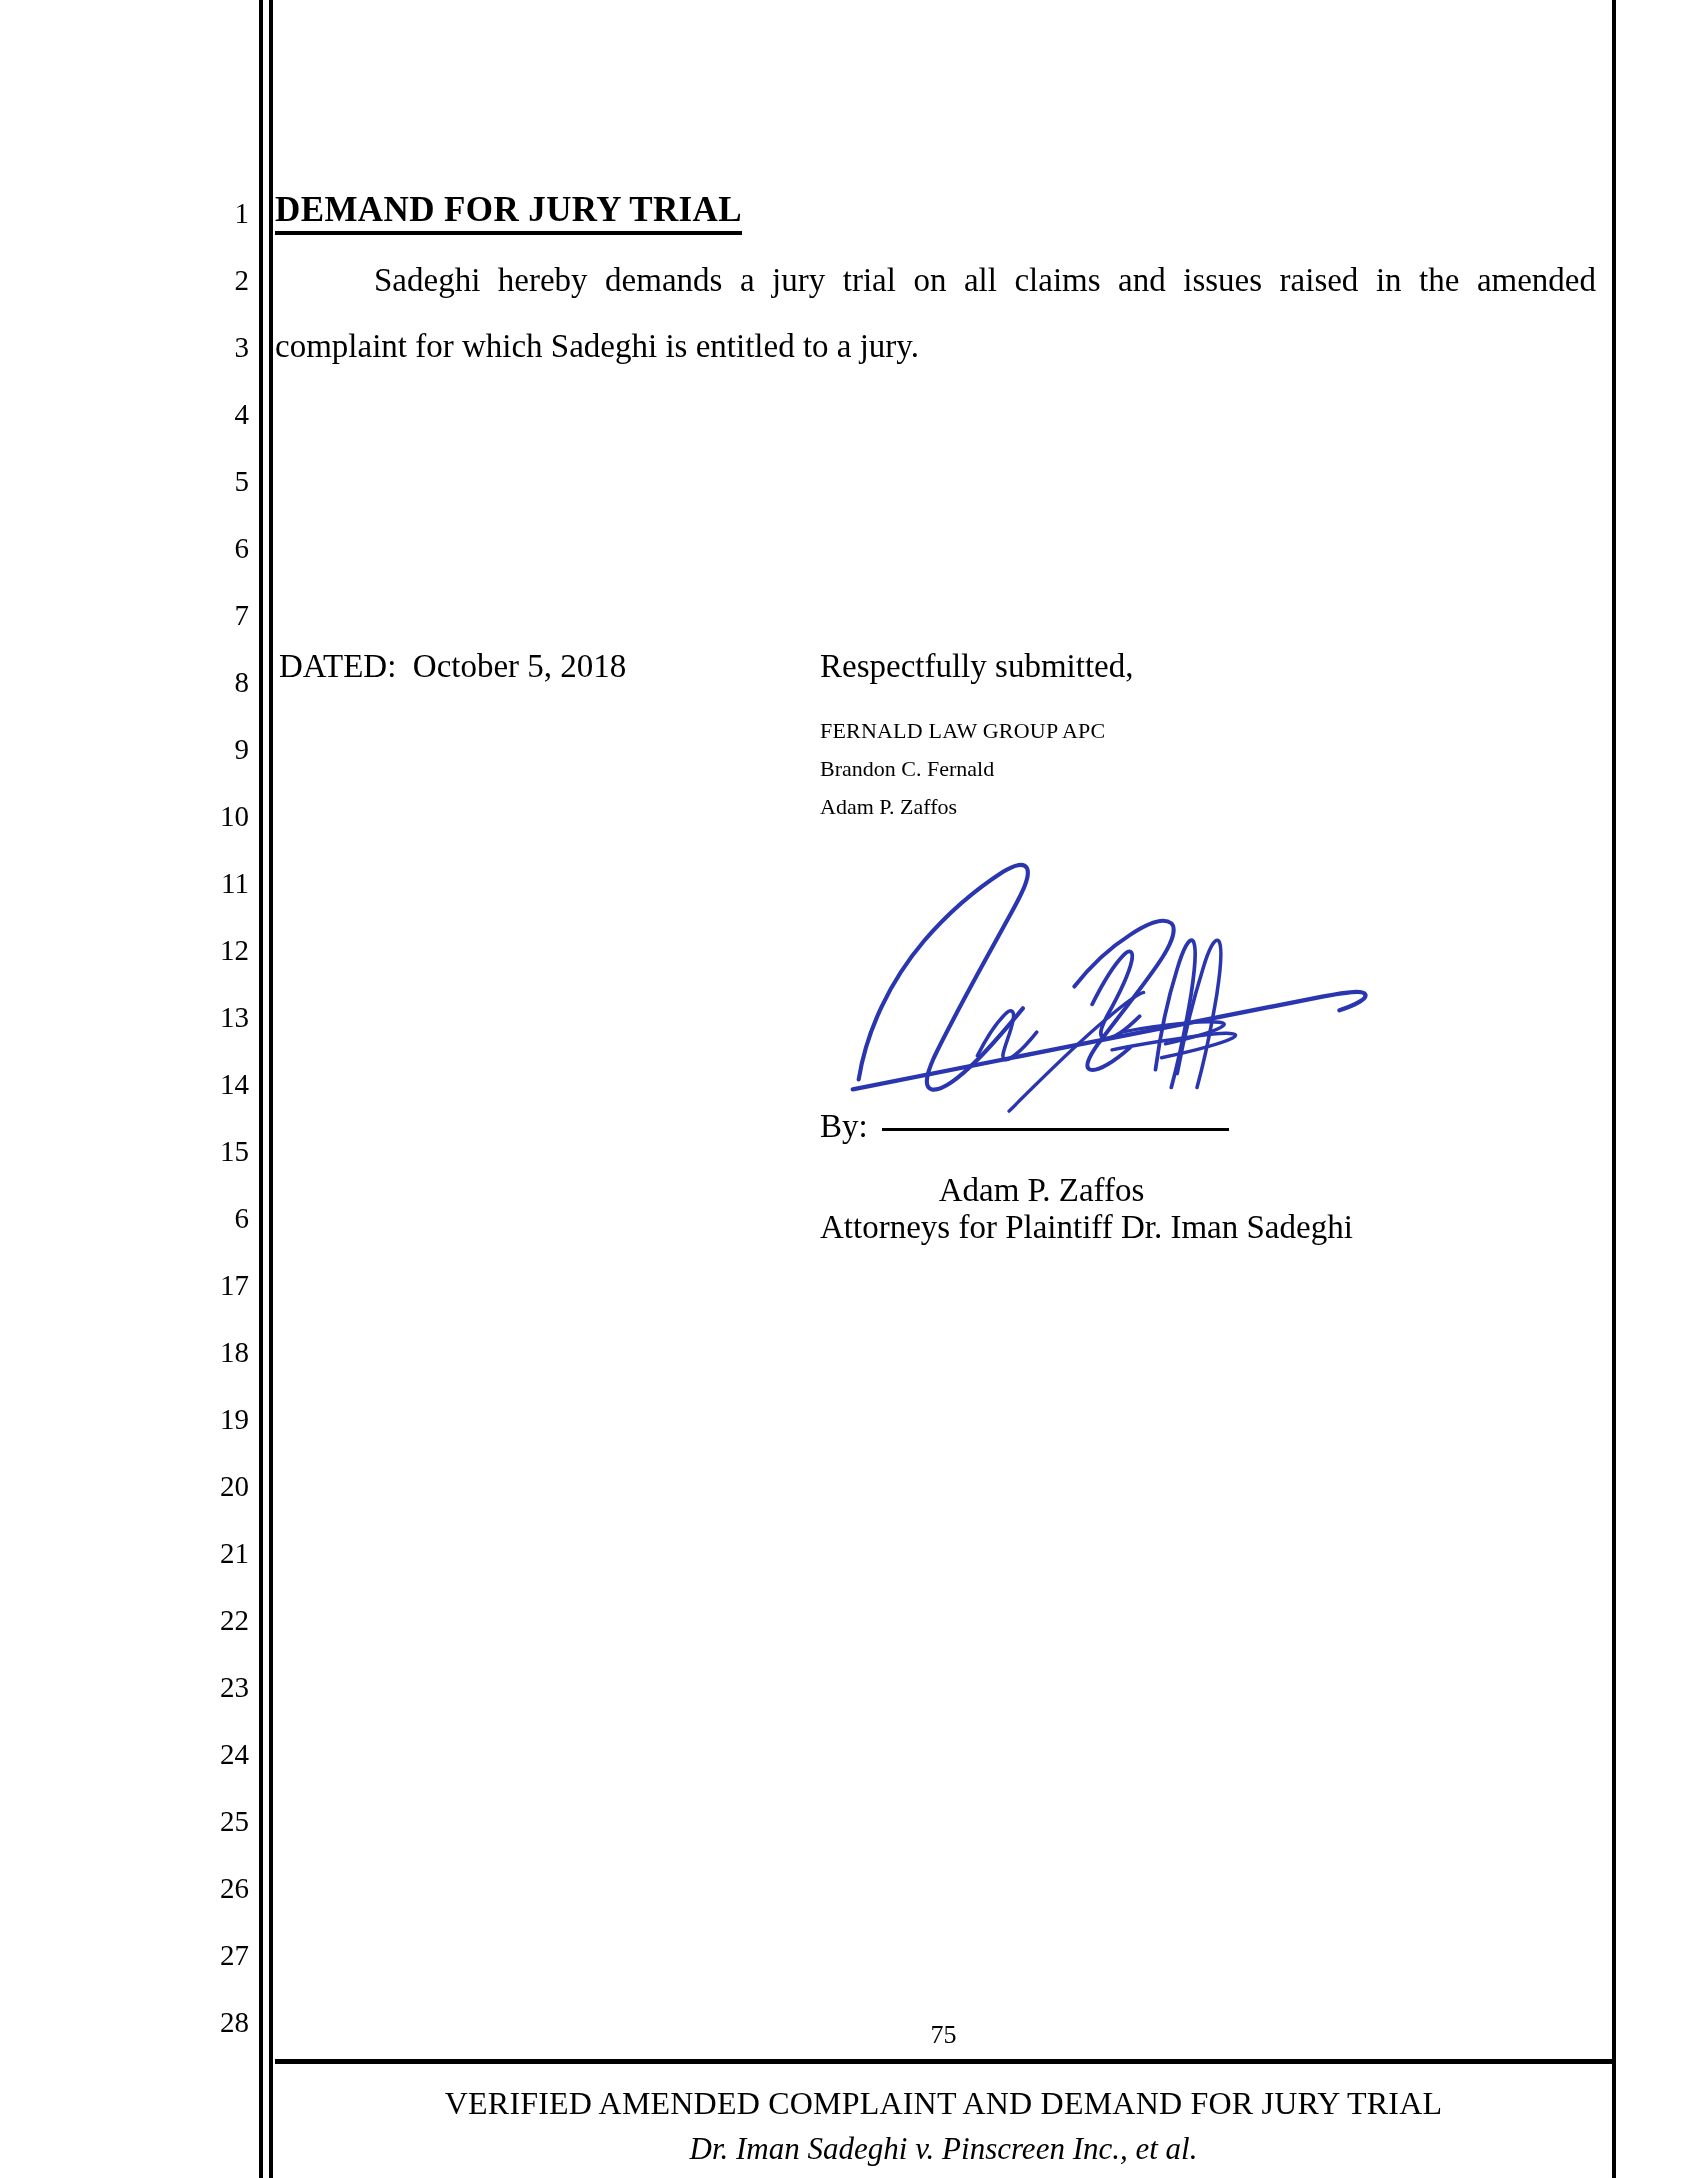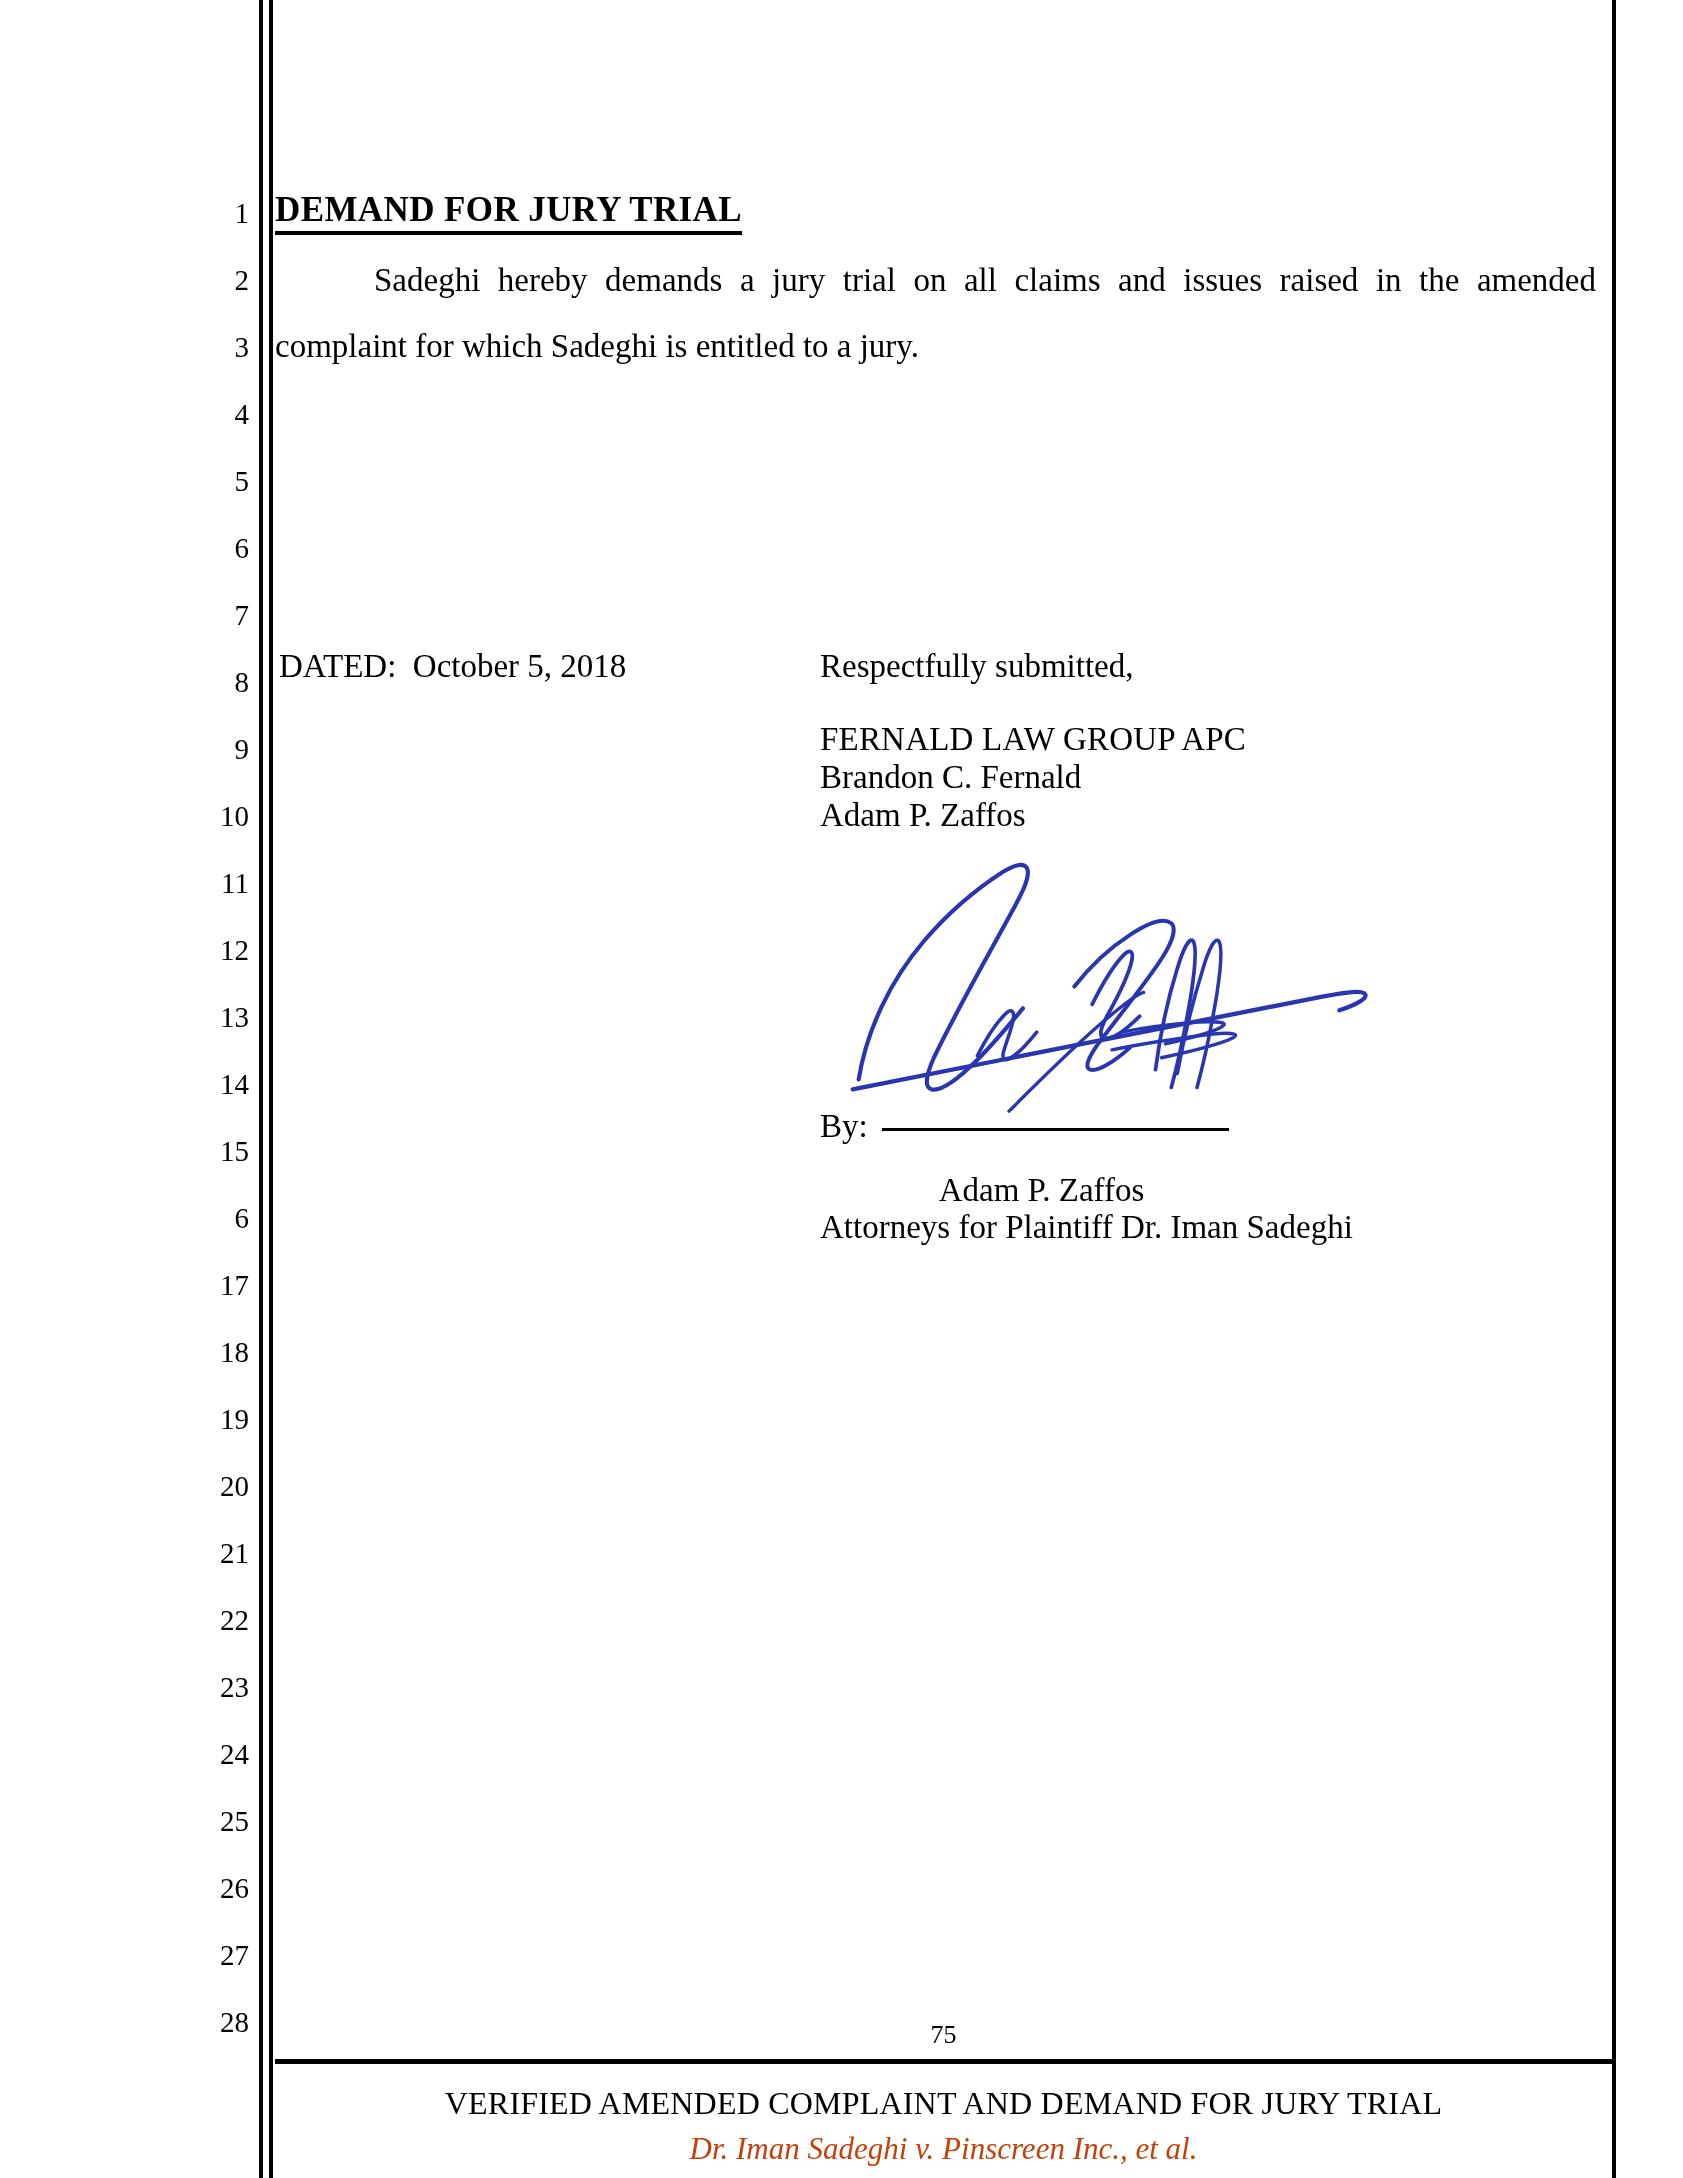--- a/index.html
+++ b/index.html
@@ -110,22 +110,22 @@
   }
   .resp-line {
     position: absolute;
     left: 545px;
     top: 0;
     font-size: 33px;
   }
   .firm-block {
     position: absolute;
     left: 545px;
-    top: 72px;
-    font-size: 33px;
+    top: 64px;
+    font-size: 22px;
     line-height: 38px;
   }
   .firm-name {
     letter-spacing: 0.2px;
   }
 
   .signature-wrap {
     position: absolute;
     left: 554px;
     top: 198px;
@@ -283,17 +283,17 @@
       <span class="by-rule"></span>
     </div>
     <div class="sig-name">Adam P. Zaffos</div>
     <div class="sig-role">Attorneys for Plaintiff Dr. Iman Sadeghi</div>
   </div>
 
   <div class="footer">
     <div class="page-number">75</div>
     <div class="footer-rule"></div>
     <div class="footer-title">VERIFIED AMENDED COMPLAINT AND DEMAND FOR JURY TRIAL</div>
-    <div class="footer-case" style="color: #c2410c;">Dr. Iman Sadeghi v. Pinscreen Inc., et al.</div>
+    <div class="footer-case" style="color: #000000;">Dr. Iman Sadeghi v. Pinscreen Inc., et al.</div>
   </div>
 
 </div>
 
 
 </body></html>

